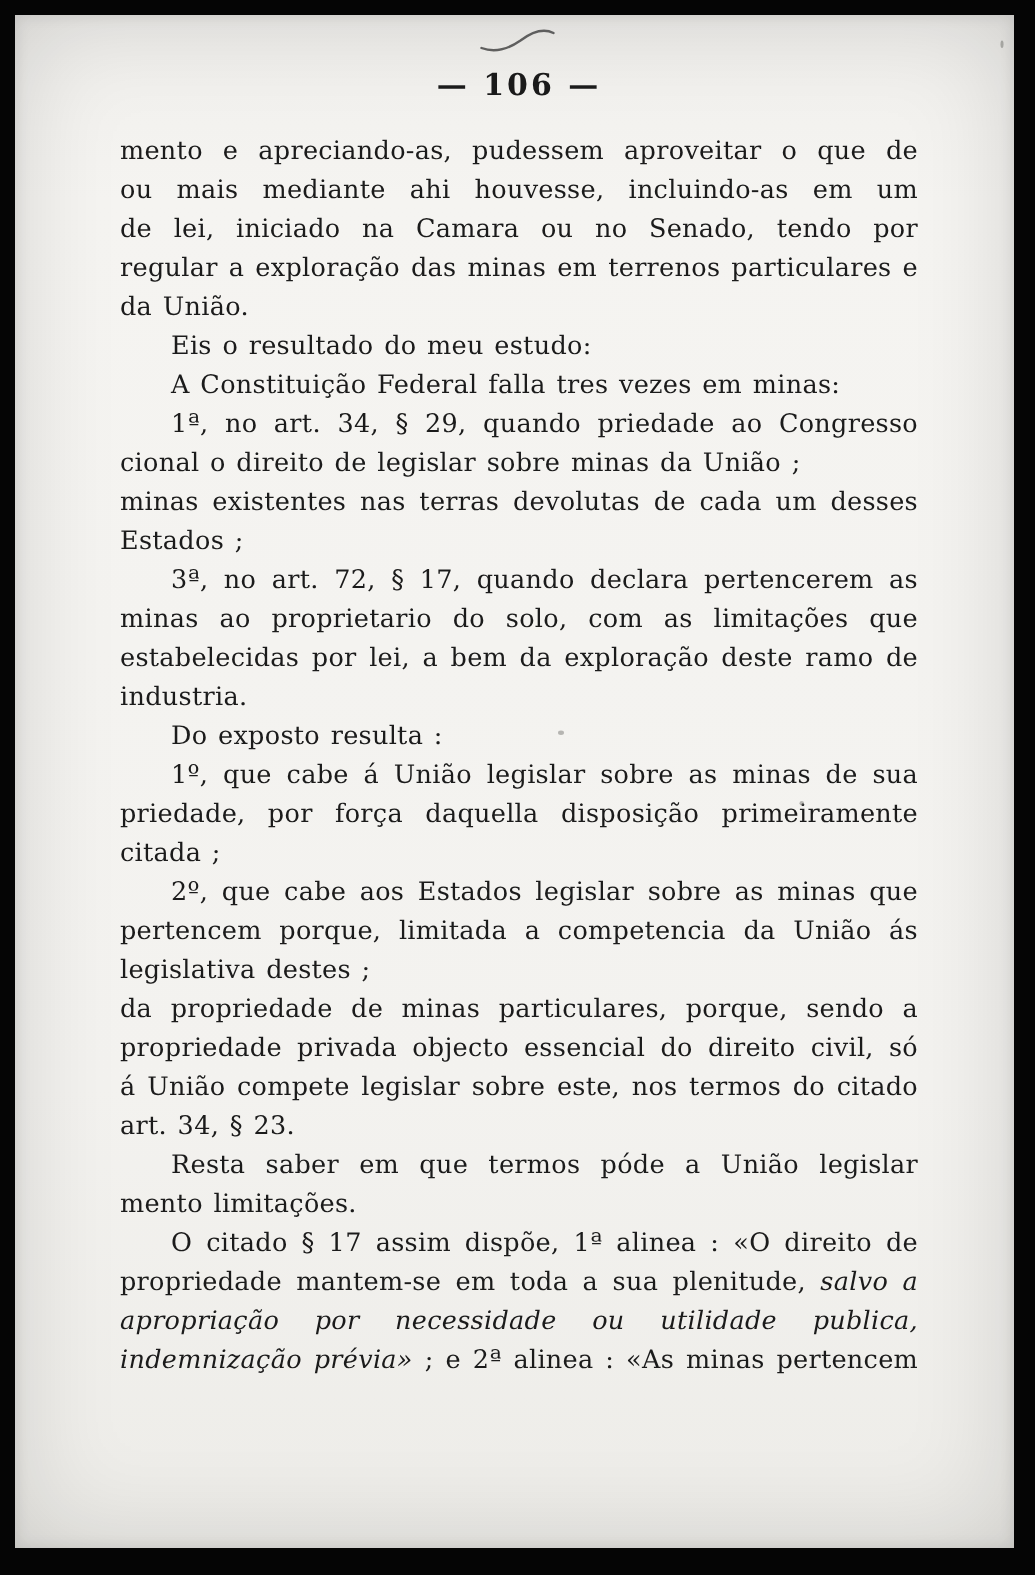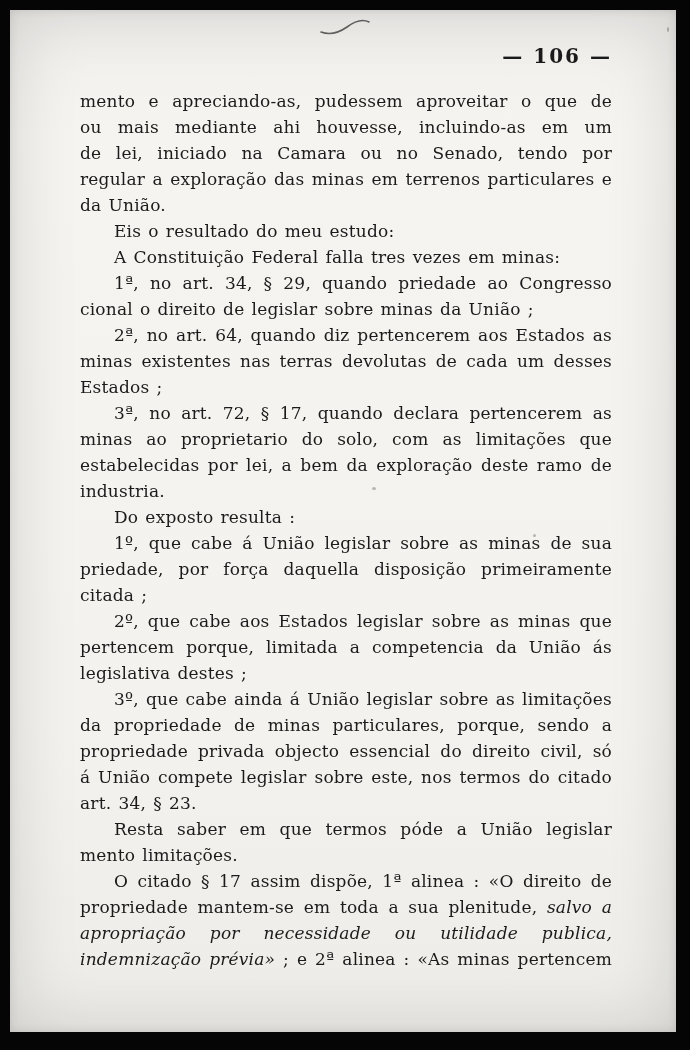--- a/index.html
+++ b/index.html
@@ -20,21 +20,21 @@
   }
   #page::after{
     content:"";
     position:absolute;inset:0;
     box-shadow:inset 0 0 70px rgba(0,0,0,.14), inset 0 0 10px rgba(0,0,0,.10);
     pointer-events:none;
   }
   #page-number{
     position:absolute;
     left:70px;top:34px;width:532px;
-    text-align:right;
+    text-align:center;
     font-size:20px;
     letter-spacing:2px;
     font-weight:bold;
   }
   #text-block{
     position:absolute;
     left:70px;top:78px;width:532px;
     font-size:17px;
     letter-spacing:.2px;
     word-spacing:1.5px;
@@ -74,21 +74,20 @@
           <div class="line ind last">Eis o resultado do meu estudo:</div>
         </div>
         <div class="para">
           <div class="line ind last">A Constituição Federal falla tres vezes em minas:</div>
         </div>
         <div class="para">
           <div class="line ind">1ª, no art. 34, § 29, quando priedade ao Congresso Na-</div>
           <div class="line last">cional o direito de legislar sobre minas da União ;</div>
         </div>
         <div class="para">
-          <div class="line ind">2ª, no art. 64, quando diz pertencerem aos Estados as</div>
           <div class="line">minas existentes nas terras devolutas de cada um desses</div>
           <div class="line last">Estados ;</div>
         </div>
         <div class="para">
           <div class="line ind">3ª, no art. 72, § 17, quando declara pertencerem as</div>
           <div class="line">minas ao proprietario do solo, com as limitações que forem</div>
           <div class="line">estabelecidas por lei, a bem da exploração deste ramo de</div>
           <div class="line last">industria.</div>
         </div>
         <div class="para">
@@ -98,21 +97,20 @@
           <div class="line ind">1º, que cabe á União legislar sobre as minas de sua pro-</div>
           <div class="line">priedade, por força daquella disposição primeiramente</div>
           <div class="line last">citada ;</div>
         </div>
         <div class="para">
           <div class="line ind">2º, que cabe aos Estados legislar sobre as minas que lhes</div>
           <div class="line">pertencem porque, limitada a competencia da União ás suas</div>
           <div class="line last">legislativa destes ;</div>
         </div>
         <div class="para">
-          <div class="line ind">3º, que cabe ainda á União legislar sobre as limitações</div>
           <div class="line">da propriedade de minas particulares, porque, sendo a</div>
           <div class="line">propriedade privada objecto essencial do direito civil, só</div>
           <div class="line">á União compete legislar sobre este, nos termos do citado</div>
           <div class="line last">art. 34, § 23.</div>
         </div>
         <div class="para">
           <div class="line ind">Resta saber em que termos póde a União legislar sobre</div>
           <div class="line last">mento limitações.</div>
         </div>
         <div class="para">

